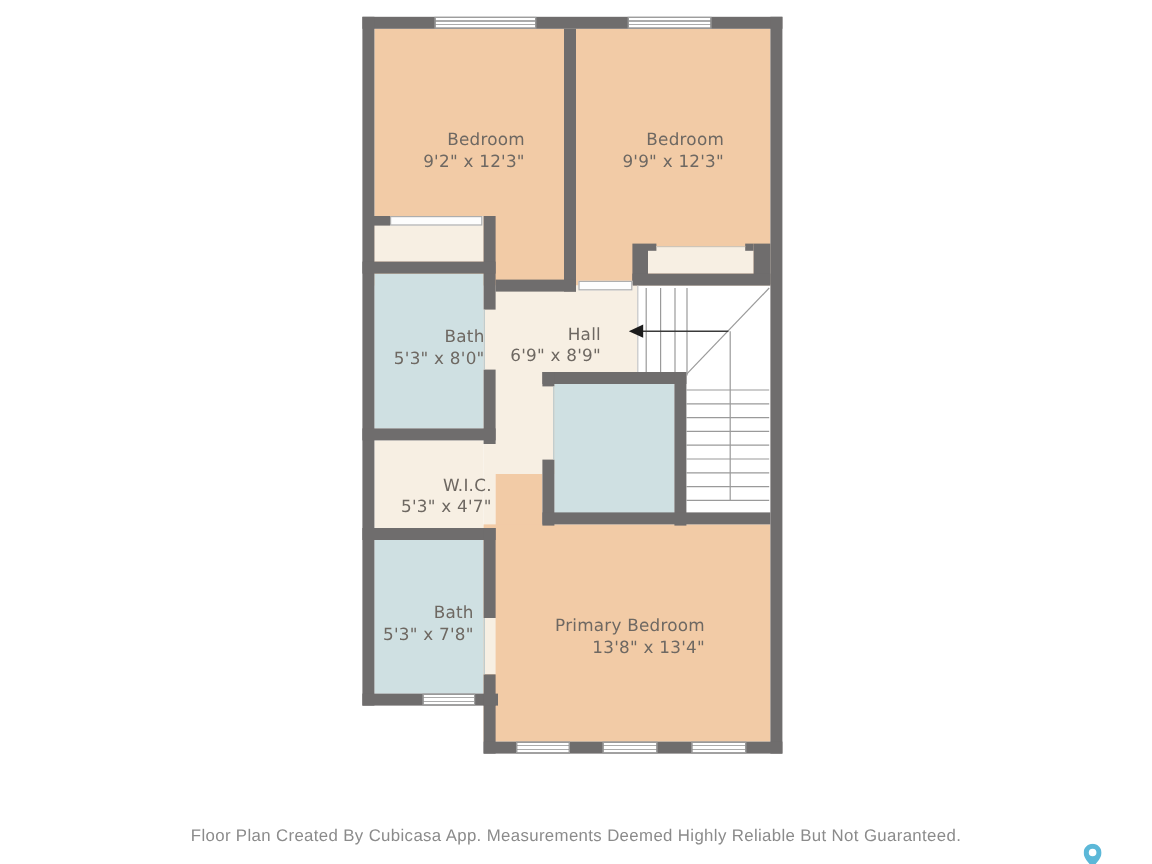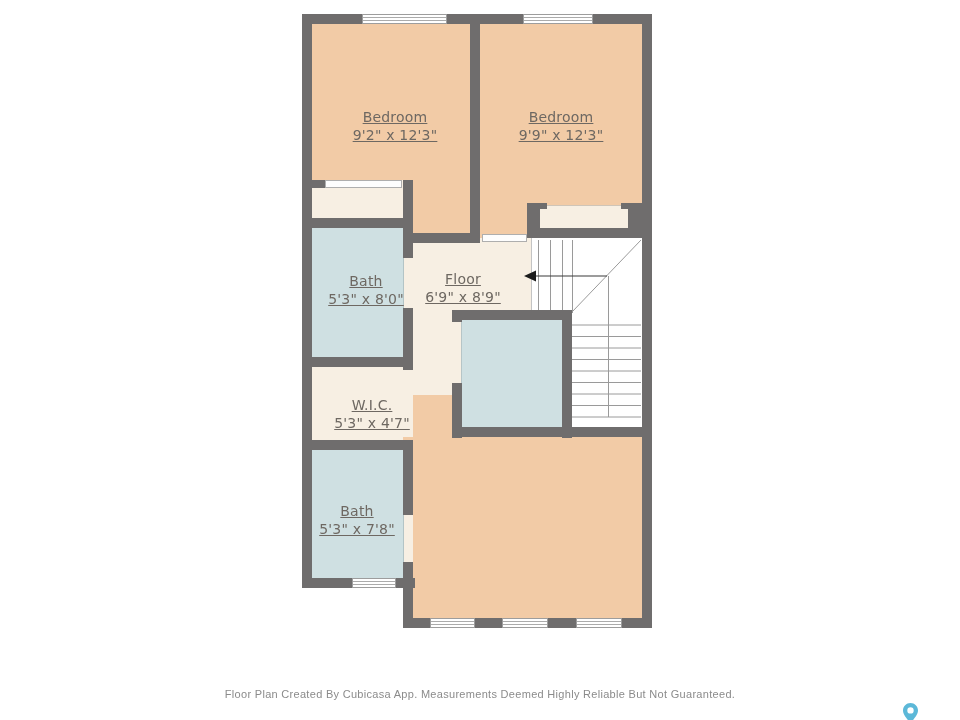--- a/index.html
+++ b/index.html
@@ -8,26 +8,26 @@
   .fill{position:absolute;}
   .fill-warm{background:var(--room-warm,#f2cba6);}
   .fill-neutral{background:var(--room-neutral,#f7efe3);}
   .fill-wet{background:var(--room-wet,#cfe0e2);}
   .fill-stairs{background:var(--stairs,#ffffff);}
   .wall{position:absolute;background:var(--wall,#6f6d6d);}
   .window{position:absolute;box-sizing:border-box;border:1px solid #9d9d9d;
           background:linear-gradient(to bottom,#fff 0 2px,#ababab 2px 3px,#fff 3px 5px,#ababab 5px 6px,#fff 6px 100%);}
   .opening{position:absolute;box-sizing:border-box;border:1px solid #aeaeae;background:#fdfdfd;}
   .thinline{position:absolute;}
-  .room-label{position:absolute;transform:translateX(-50%);text-align:center;white-space:nowrap;
-              font-size:14px;line-height:18px;letter-spacing:.2px;color:var(--label-text,#6e6862);text-decoration:underline;}
+  .room-label{position:absolute;transform:translateX(-50%);text-align:right;white-space:nowrap;
+              font-size:14px;line-height:18px;letter-spacing:.2px;color:var(--label-text,#6e6862);}
   .room-label .dims{display:block;}
   #stairs-svg{position:absolute;left:0;top:0;pointer-events:none;}
   .footer{position:absolute;left:0;right:0;top:688px;text-align:center;
-          font-family:"Liberation Sans","DejaVu Sans",sans-serif;font-size:11px;
+          font-family:"Liberation Sans","DejaVu Sans",sans-serif;font-size:14px;
           letter-spacing:.3px;color:var(--footer-text,#8b8b8b);}
   #logo{position:absolute;left:903px;top:703px;}
 </style>
 </head>
 <body>
 
 <div id="canvas">
 
   <div class="fill fill-warm" style="left:312px;top:24px;width:330px;height:214px"></div>
   <div class="fill fill-neutral" style="left:312px;top:180px;width:91px;height:38px"></div>
@@ -118,30 +118,34 @@
   </div>
   <div class="room-label" style="left:561px;top:108px">
     <span>Bedroom</span>
     <span class="dims">9'9" x 12'3"</span>
   </div>
   <div class="room-label" style="left:366px;top:272px">
     <span>Bath</span>
     <span class="dims">5'3" x 8'0"</span>
   </div>
   <div class="room-label" style="left:463px;top:270px">
-    <span>Floor</span>
+    <span>Hall</span>
     <span class="dims">6'9" x 8'9"</span>
   </div>
   <div class="room-label" style="left:372px;top:396px">
     <span>W.I.C.</span>
     <span class="dims">5'3" x 4'7"</span>
   </div>
   <div class="room-label" style="left:357px;top:502px">
     <span>Bath</span>
     <span class="dims">5'3" x 7'8"</span>
+  </div>
+  <div class="room-label" style="left:525px;top:513px">
+    <span>Primary Bedroom</span>
+    <span class="dims">13'8" x 13'4"</span>
   </div>
 
   <div class="footer">Floor Plan Created By Cubicasa App. Measurements Deemed Highly Reliable But Not Guaranteed.</div>
 
   <svg id="logo" width="15" height="17" viewBox="0 0 16 18">
     <path fill="#5cb8d8" fill-rule="evenodd" d="M8 0C3.6 0 0 3.6 0 8c0 5.4 8 13 8 13s8-7.6 8-13c0-4.4-3.6-8-8-8zm0 11.2a3.4 3.4 0 1 1 0-6.8 3.4 3.4 0 0 1 0 6.8z"></path>
   </svg>
 
 </div>
 

